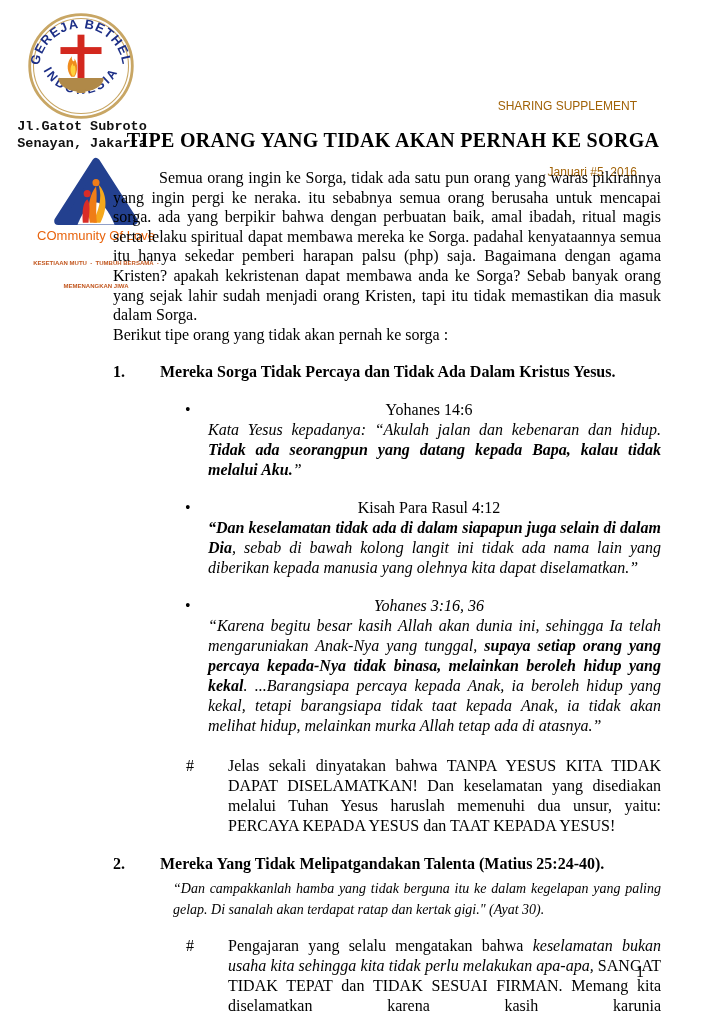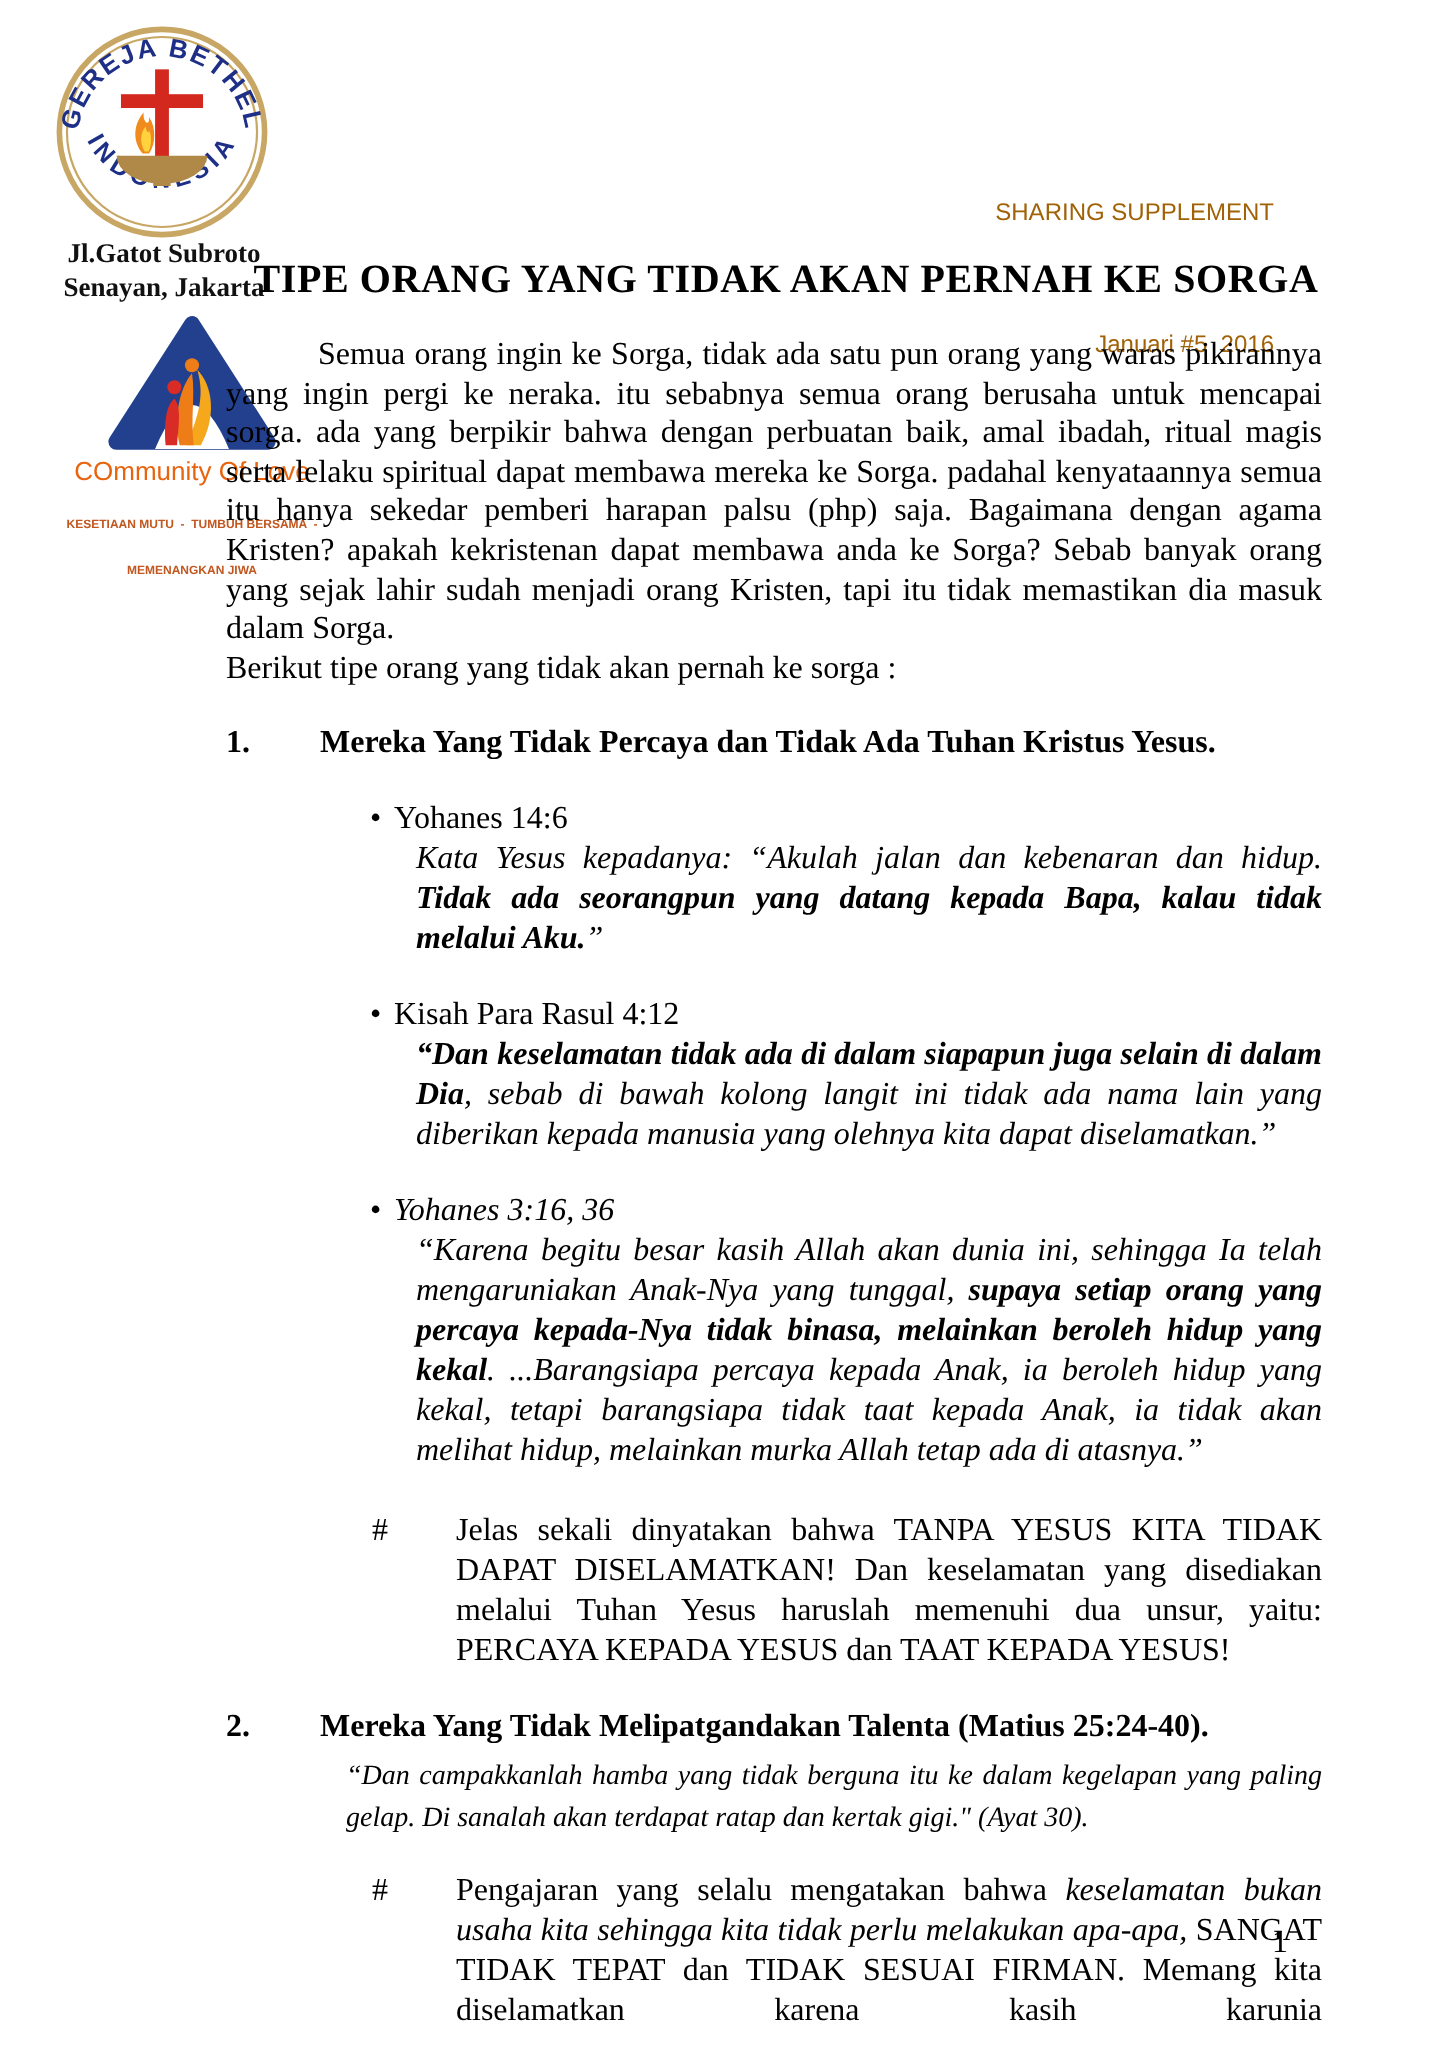--- a/index.html
+++ b/index.html
@@ -7,21 +7,21 @@
   .page {
     position:relative; width:724px; height:1024px; margin:0 auto;
     background:#ffffff; color:#000;
     font-family:"Liberation Serif", serif; overflow:hidden;
   }
 
   
   .gbi-logo { position:absolute; left:27px; top:12px; width:108px; height:108px; }
   .address {
     position:absolute; left:14px; top:119px; width:136px; text-align:center;
-    font-family:Liberation Serif, serif; font-weight:bold;
+    font-family:Liberation Mono, monospace; font-weight:bold;
     font-size:13.5px; line-height:16.5px; color:#111;
   }
   .cool { position:absolute; left:26px; top:154px; width:140px; text-align:center; }
   .cool svg { display:block; margin:0 auto; }
   .cool-name {
     font-family:"Liberation Sans", sans-serif; font-weight:normal;
     font-size:13px; line-height:14px; color:#e8640e; white-space:nowrap; margin-top:1px;
   }
   .cool-tag {
     font-family:"Liberation Sans", sans-serif; font-weight:bold;
@@ -45,21 +45,21 @@
     line-height:24px; letter-spacing:.3px; margin-bottom:16px;margin-left:12px;
   }
   .intro { text-indent:46px; }
   .list-lead { text-align:left; }
 
   .sec-head { display:flex; font-weight:bold; margin-top:18px; line-height:20px; }
   .sec-head .num { width:47px; flex:none; }
 
   .bullet { position:relative; margin-top:18px; line-height:20px; }
   .bullet .bmark { position:absolute; left:72px; top:0; }
-  .bullet .bref { margin-left:84px; text-align:left; }
+  .bullet .bref { margin-left:84px; text-align:center; }
   .bref.italic { font-style:italic; }
   .bullet .bquote { margin-left:95px; font-style:italic; }
   .bquote .b { font-weight:bold; }
 
   .hash { position:relative; margin-top:20px; line-height:20px; }
   .hash .hmark { position:absolute; left:73px; top:0; }
   .hash .htext { margin-left:115px; }
   .htext .it { font-style:italic; }
   .just-last { text-align-last:justify; }
 
@@ -136,21 +136,21 @@
 
   <div class="content">
 
     <div class="title">TIPE ORANG YANG TIDAK AKAN PERNAH KE SORGA</div>
 
     <p class="intro">Semua orang ingin ke Sorga, tidak ada satu pun orang yang waras pikirannya yang ingin pergi ke neraka. itu sebabnya semua orang berusaha untuk mencapai sorga. ada yang berpikir bahwa dengan perbuatan baik, amal ibadah, ritual magis serta lelaku spiritual dapat membawa mereka ke Sorga. padahal kenyataannya semua itu hanya sekedar pemberi harapan palsu (php) saja. Bagaimana dengan agama Kristen? apakah kekristenan dapat membawa anda ke Sorga? Sebab banyak orang yang sejak lahir sudah menjadi orang Kristen, tapi itu tidak memastikan dia masuk dalam Sorga.</p>
     <p class="list-lead">Berikut tipe orang yang tidak akan pernah ke sorga :</p>
 
     <div class="sec-head">
       <span class="num">1.</span>
-      <span>Mereka Yang Tidak Percaya dan Tidak Ada Tuhan Kristus Yesus.</span>
+      <span>Mereka Sorga Tidak Percaya dan Tidak Ada Dalam Kristus Yesus.</span>
     </div>
 
     <div class="bullet">
       <span class="bmark">•</span>
       <div class="bref">Yohanes 14:6</div>
       <div class="bquote"><span>Kata Yesus kepadanya: “Akulah jalan dan kebenaran dan hidup. </span><span class="b">Tidak ada seorangpun yang datang kepada Bapa, kalau tidak melalui Aku.</span><span>”</span></div>
     </div>
 
     <div class="bullet">
       <span class="bmark">•</span>

